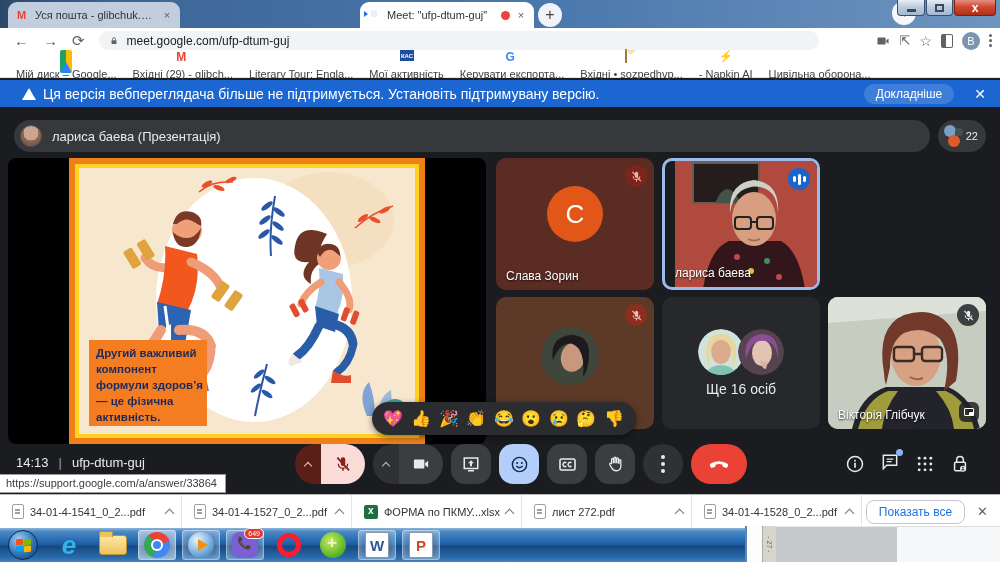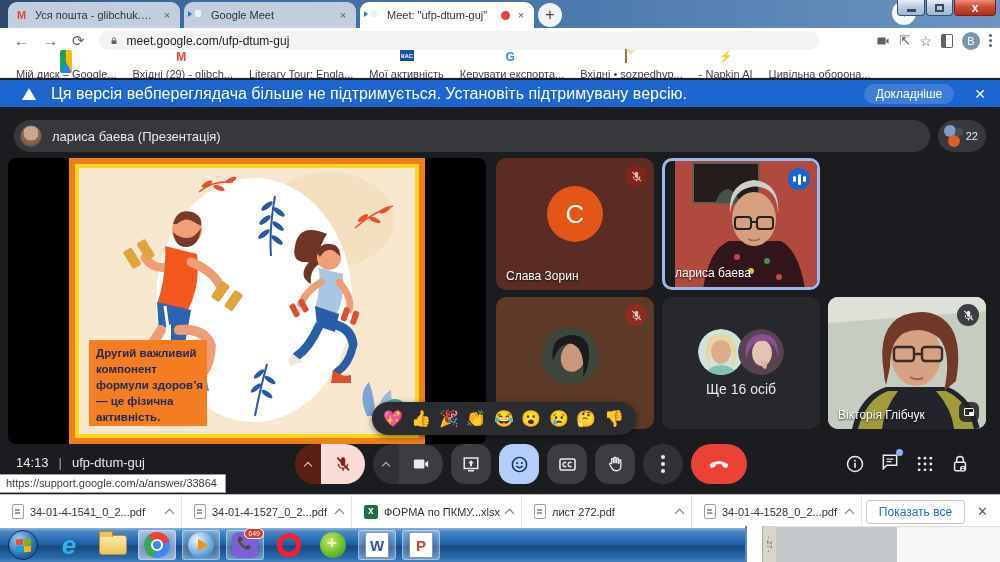--- a/index.html
+++ b/index.html
@@ -61,21 +61,21 @@
   .ic-G { color:#4285f4; font-weight:bold; font-size:12px; }
   .ic-mail { width:13px; height:10px; background:#d8b66a; border:1px solid #9a7a34; position:relative; }
   .ic-mail::after { content:""; position:absolute; left:0; top:0; border-left:5px solid transparent; border-right:5px solid transparent; border-top:5px solid #f3e3b8; }
   .ic-spark { color:#8a57d8; font-size:11px; }
   .ic-spark::before { content:"⚡"; }
   .ic-orange { width:12px; height:12px; border-radius:50%; background:#e8602c; box-shadow:inset 0 0 0 3px #f7b595; }
 
   
   .banner { position:absolute; left:0; top:80px; width:1000px; height:27px; background:#1b66d1; display:flex; align-items:center; color:#fff; }
   .warn-tri { width:0; height:0; border-left:7px solid transparent; border-right:7px solid transparent; border-bottom:12px solid #fff; margin-left:22px; }
-  .banner-text { font-size:16px; margin-left:15px; }
+  .banner-text { font-size:14px; margin-left:7px; }
   .banner-btn { margin-left:auto; background:rgba(255,255,255,.16); border-radius:10px; padding:3px 12px; font-size:12px; }
   .banner-x { margin:0 14px 0 20px; font-size:14px; color:#fff; }
   .banner-x::before { content:"✕"; }
 
   
   .meet { position:absolute; left:0; top:107px; width:1000px; height:387px; background:#1b1c1f; }
   .presenter-pill { position:absolute; left:14px; top:13px; width:916px; height:32px; background:#37383b; border-radius:16px; display:flex; align-items:center; }
   .presenter-pill .pav { width:22px; height:22px; border-radius:50%; margin:0 10px 0 6px; background:radial-gradient(circle at 50% 35%, #caa68e 45%, #8c6a56 46%, #6c4a3a); border:1px solid #555; }
   .presenter-pill .plabel { font-size:13px; color:#e8eaed; }
   .count-pill { position:absolute; left:938px; top:13px; width:48px; height:32px; background:#37383b; border-radius:16px; display:flex; align-items:center; justify-content:flex-end; padding-right:8px; }
@@ -136,21 +136,21 @@
   
   .downloads { position:absolute; left:0; top:494px; width:1000px; height:34px; background:#fff; border-top:1px solid #b9b9b9; display:flex; align-items:center; }
   .dlitem { width:170px; height:34px; display:flex; align-items:center; padding:0 8px 0 12px; border-right:1px solid #e4e4e4; }
   .dlitem:first-child { width:182px; }
   .dlname { flex:1; font-size:11px; color:#333; white-space:nowrap; overflow:hidden; text-overflow:ellipsis; margin:0 6px; }
   .dlchev { width:7px; height:7px; border-left:1.5px solid #757575; border-top:1.5px solid #757575; transform:rotate(45deg); margin-top:3px; flex:0 0 auto; }
   .pdficon { width:12px; height:15px; border:1.5px solid #9aa0a6; border-radius:2px; background:#fff; position:relative; flex:0 0 auto; }
   .pdficon::after { content:""; position:absolute; left:2px; top:4px; width:5px; height:1.5px; background:#9aa0a6; box-shadow:0 3px 0 #9aa0a6; }
   .xlsicon { width:14px; height:14px; background:#1d6f42; border-radius:2px; position:relative; flex:0 0 auto; }
   .xlsicon::after { content:"x"; position:absolute; left:4px; top:0px; color:#fff; font-size:10px; font-weight:bold; }
-  .showall { margin-left:auto; border:1px solid #c8c8c8; border-radius:3px; background:#fff; color:#1a73e8; font-size:12px; padding:4px 12px; }
+  .showall { margin-left:auto; border:1px solid #c8c8c8; border-radius:8px; background:#fff; color:#1a73e8; font-size:12px; padding:4px 12px; }
   .dlclose { margin:0 12px; color:#5f6368; font-size:13px; }
   .dlclose::before { content:"✕"; }
 
   
   .taskbar { position:absolute; left:0; top:528px; width:1000px; height:34px;
     background:linear-gradient(#8cb6dd 0%,#4c89c4 10%,#2a6db3 35%,#1d5a9e 50%,#17477f 53%,#2a6cae 88%,#4884bd 100%); }
   .tbi { position:absolute; top:2px; width:38px; height:30px; border-radius:3px; display:flex; align-items:center; justify-content:center; }
   .tbi.frame { background:rgba(255,255,255,.18); border:1px solid rgba(255,255,255,.45); box-shadow:inset 0 0 6px rgba(255,255,255,.35); }
   .tbi.active { background:rgba(255,255,255,.42); }
   .orb { width:30px; height:30px; border-radius:50%; background:radial-gradient(circle at 35% 30%, #9fd0f0, #2f74b8 55%, #123a6e); border:1px solid #0e2c50; position:relative; }
@@ -251,25 +251,20 @@
 </svg>
 
 <div id="screen">
 
   <div class="tabstrip">
     <div class="tab inactive" style="left:8px;width:172px;">
       <span class="favicon gmail-m">M</span>
       <span class="title">Уся пошта - glibchuk.viktoria@g</span>
       <span class="xicon"></span>
     </div>
-    <div class="tab inactive" style="left:184px;width:172px;">
-      <span class="favicon"><span class="meet-fav"></span></span>
-      <span class="title">Google Meet</span>
-      <span class="xicon"></span>
-    </div>
     <div class="tab active" style="left:360px;width:174px;">
       <span class="favicon"><span class="meet-fav"></span></span>
       <span class="title">Meet: "ufp-dtum-guj"</span>
       <span class="recdot"></span>
       <span class="xicon"></span>
     </div>
     <div class="newtab"></div>
     <div class="prof-chev">
         <span class="chev-d"></span>
       </div>

